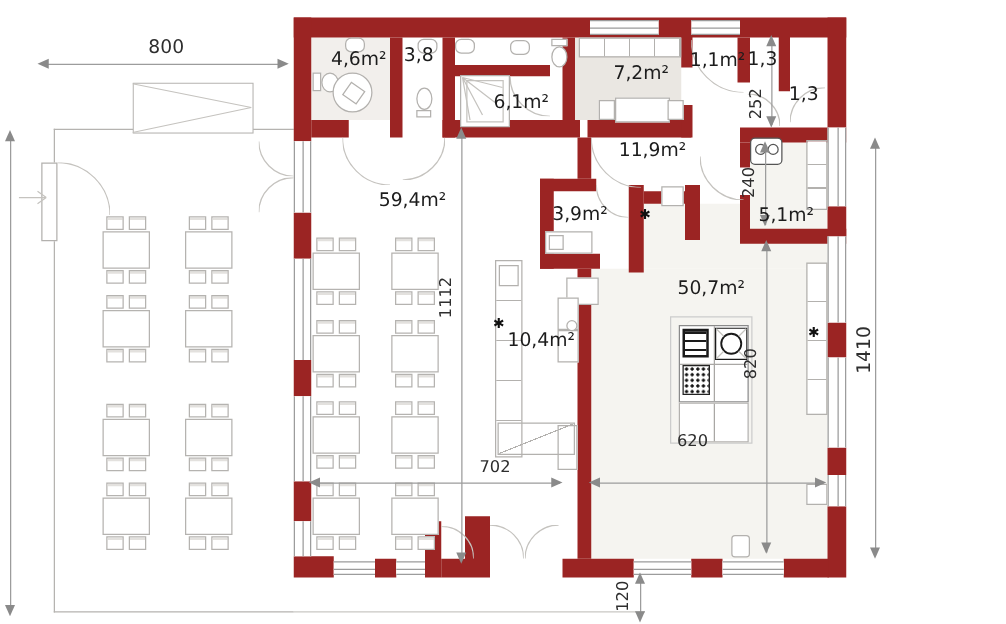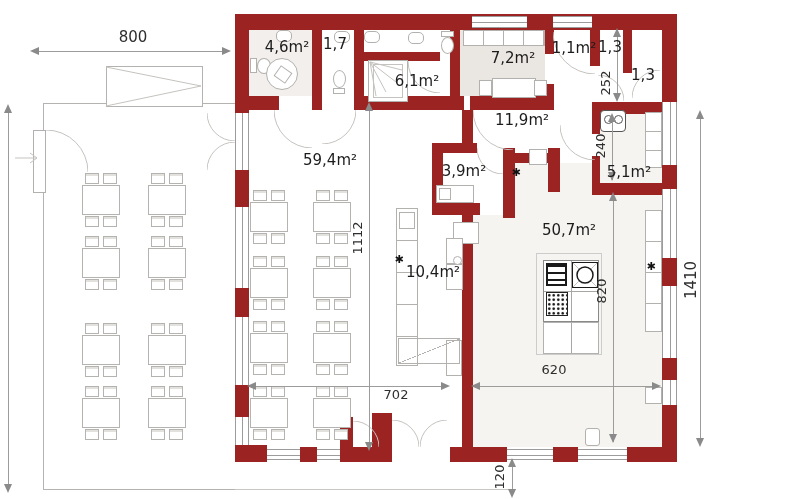--- a/index.html
+++ b/index.html
@@ -370,29 +370,29 @@
   <div class="dl" style="left:612px;top:118px;width:1px;height:62px"></div>
   <div class="ah u" style="left:608px;top:113px"></div>
   <div class="ah d" style="left:608px;top:172px"></div>
   <div class="dl" style="left:613px;top:198px;width:1px;height:244px"></div>
   <div class="ah u" style="left:609px;top:192px"></div>
   <div class="ah d" style="left:609px;top:434px"></div>
 
   <div class="dim" style="left:133px;top:37px;font-size:15px">800</div>
   <div class="dimv" style="left:691px;top:280px;font-size:15px">1410</div>
   <div class="dimv" style="left:357px;top:238px">1112</div>
-  <div class="dim" style="left:396px;top:394px">702</div>
-  <div class="dim" style="left:554px;top:369px">620</div>
+  <div class="dim" style="left:396px;top:374px">702</div>
+  <div class="dim" style="left:554px;top:353px">620</div>
   <div class="dimv" style="left:499px;top:477px">120</div>
   <div class="dimv" style="left:605px;top:83px">252</div>
   <div class="dimv" style="left:600px;top:146px">240</div>
   <div class="dimv" style="left:601px;top:291px">820</div>
 
   <div class="lbl" style="left:287px;top:47px">4,6m²</div>
-  <div class="lbl" style="left:335px;top:44px">1,7</div>
+  <div class="lbl" style="left:335px;top:44px">3,8</div>
   <div class="lbl" style="left:417px;top:81px">6,1m²</div>
   <div class="lbl" style="left:513px;top:58px">7,2m²</div>
   <div class="lbl" style="left:574px;top:48px">1,1m²</div>
   <div class="lbl" style="left:610px;top:47px">1,3</div>
   <div class="lbl" style="left:643px;top:75px">1,3</div>
   <div class="lbl" style="left:522px;top:120px">11,9m²</div>
   <div class="lbl" style="left:464px;top:171px">3,9m²</div>
   <div class="lbl" style="left:330px;top:160px">59,4m²</div>
   <div class="lbl" style="left:629px;top:172px">5,1m²</div>
   <div class="lbl" style="left:569px;top:230px">50,7m²</div>

